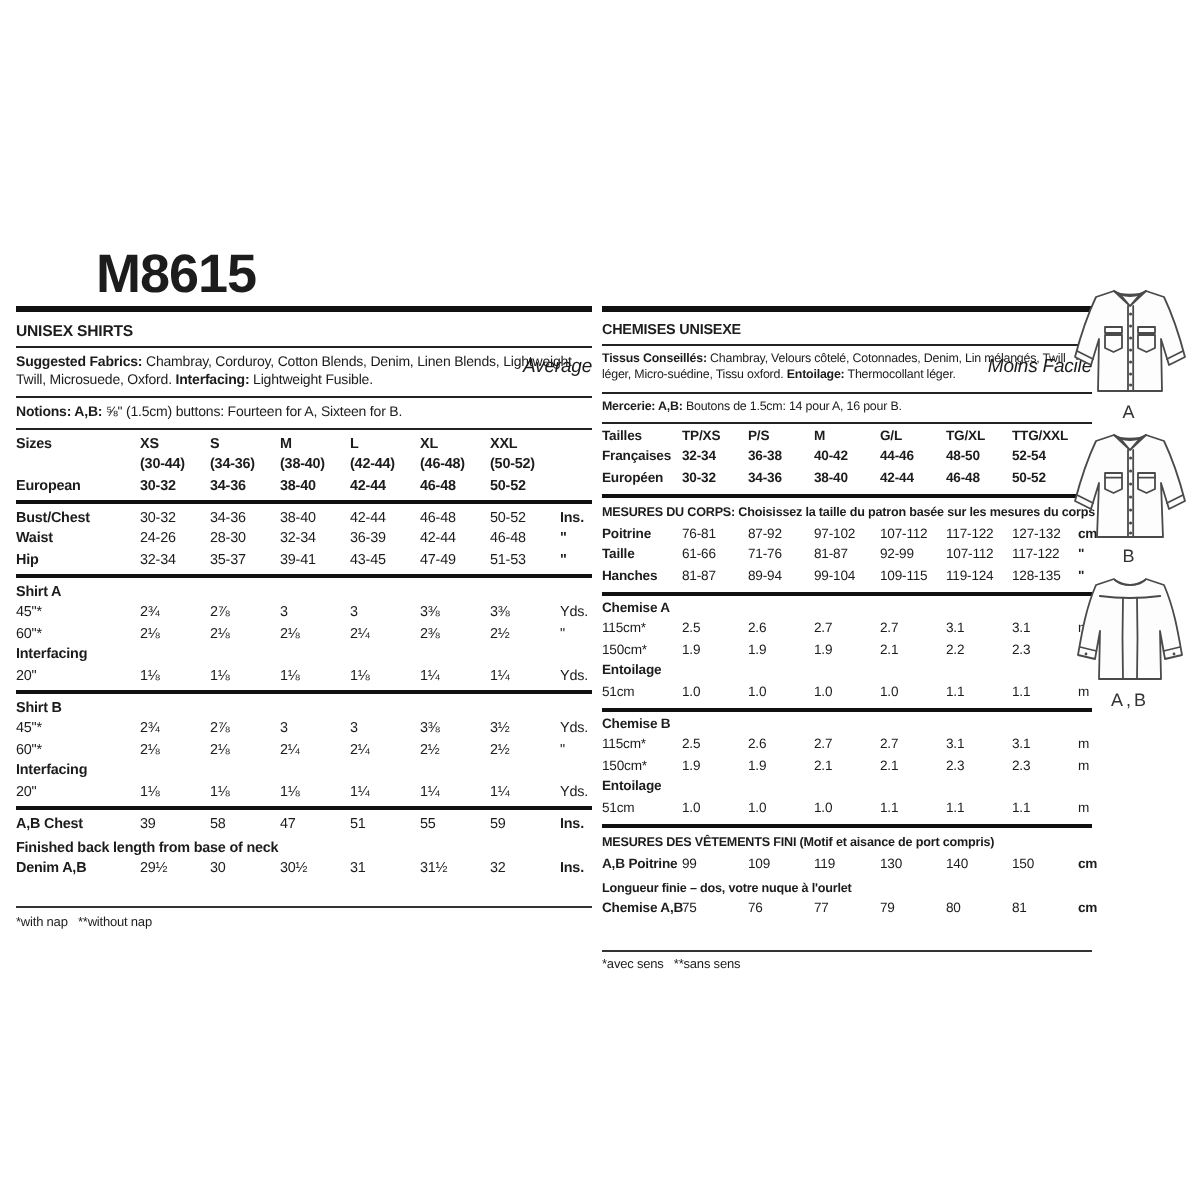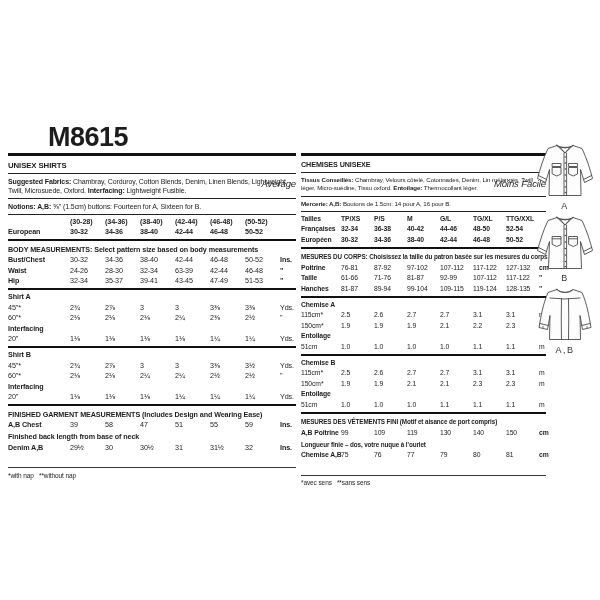--- a/index.html
+++ b/index.html
@@ -48,57 +48,66 @@
 
   <div class="col en">
     <div class="col-title">UNISEX SHIRTS</div>
     <div class="rule"></div>
     <div class="para"><span class="b">Suggested Fabrics:</span><span> Chambray, Corduroy, Cotton Blends, Denim, Linen Blends, Lightweight Twill, Microsuede, Oxford. </span><span class="b">Interfacing:</span><span> Lightweight Fusible.</span></div>
     <div class="rule"></div>
     <div class="para"><span class="b">Notions: A,B:</span><span> ⅝" (1.5cm) buttons: Fourteen for A, Sixteen for B.</span></div>
     <div class="rule"></div>
     <div>
         <div class="t-row">
+          <span class="cell lab b">Sizes</span>
+          <span class="cell val b">XS</span>
+          <span class="cell val b">S</span>
+          <span class="cell val b">M</span>
+          <span class="cell val b">L</span>
+          <span class="cell val b">XL</span>
+          <span class="cell val b">XXL</span>
+          <span class="cell unit b"></span>
+        </div>
+        <div class="t-row">
           <span class="cell lab b"></span>
-          <span class="cell val b">(30-28)</span>
+          <span class="cell val b">(30-44)</span>
           <span class="cell val b">(34-36)</span>
           <span class="cell val b">(38-40)</span>
           <span class="cell val b">(42-44)</span>
           <span class="cell val b">(46-48)</span>
           <span class="cell val b">(50-52)</span>
           <span class="cell unit b"></span>
         </div>
         <div class="t-row">
           <span class="cell lab b">European</span>
           <span class="cell val b">30-32</span>
           <span class="cell val b">34-36</span>
           <span class="cell val b">38-40</span>
           <span class="cell val b">42-44</span>
           <span class="cell val b">46-48</span>
           <span class="cell val b">50-52</span>
           <span class="cell unit b"></span>
         </div>
         <div class="rule thick"></div>
-        <div class="t-head">BODY MEASUREMENTS: Select pattern size based on body measurements</div>
         <div class="t-row">
           <span class="cell lab b">Bust/Chest</span>
           <span class="cell val">30-32</span>
           <span class="cell val">34-36</span>
           <span class="cell val">38-40</span>
           <span class="cell val">42-44</span>
           <span class="cell val">46-48</span>
           <span class="cell val">50-52</span>
           <span class="cell unit b">Ins.</span>
         </div>
         <div class="t-row">
           <span class="cell lab b">Waist</span>
           <span class="cell val">24-26</span>
           <span class="cell val">28-30</span>
           <span class="cell val">32-34</span>
-          <span class="cell val">63-39</span>
+          <span class="cell val">36-39</span>
           <span class="cell val">42-44</span>
           <span class="cell val">46-48</span>
           <span class="cell unit b">"</span>
         </div>
         <div class="t-row">
           <span class="cell lab b">Hip</span>
           <span class="cell val">32-34</span>
           <span class="cell val">35-37</span>
           <span class="cell val">39-41</span>
           <span class="cell val">43-45</span>
@@ -202,21 +211,20 @@
           <span class="cell lab">20"</span>
           <span class="cell val">1⅛</span>
           <span class="cell val">1⅛</span>
           <span class="cell val">1⅛</span>
           <span class="cell val">1¼</span>
           <span class="cell val">1¼</span>
           <span class="cell val">1¼</span>
           <span class="cell unit">Yds.</span>
         </div>
         <div class="rule thick"></div>
-        <div class="t-head">FINISHED GARMENT MEASUREMENTS (Includes Design and Wearing Ease)</div>
         <div class="t-row">
           <span class="cell lab b">A,B Chest</span>
           <span class="cell val">39</span>
           <span class="cell val">58</span>
           <span class="cell val">47</span>
           <span class="cell val">51</span>
           <span class="cell val">55</span>
           <span class="cell val">59</span>
           <span class="cell unit b">Ins.</span>
         </div>

